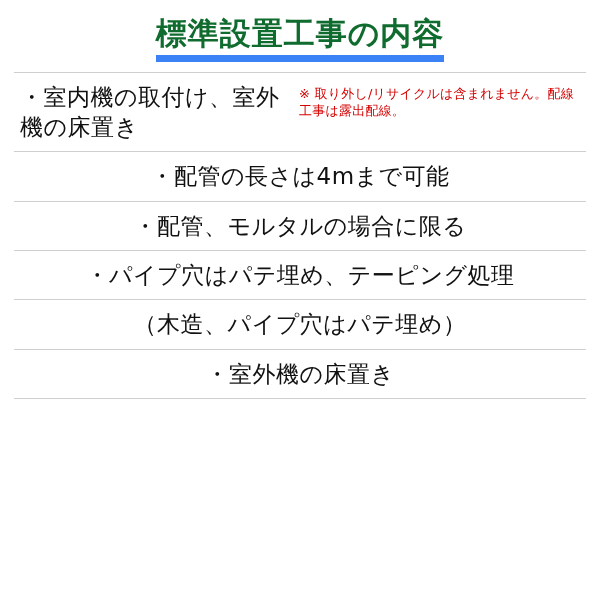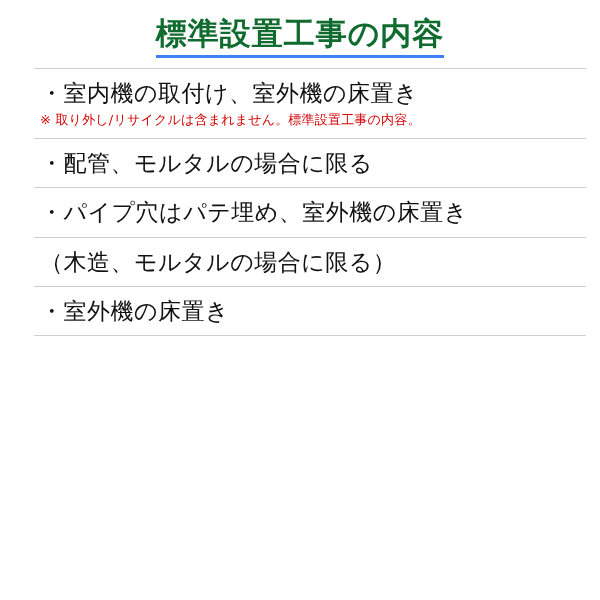--- a/index.html
+++ b/index.html
@@ -26,36 +26,35 @@
     padding-top: 16px;
     padding-bottom: 10px;
     text-align: center;
   }
   .title {
     display: inline-block;
     font-size: 31px;
     font-weight: bold;
     color: #0f6b2e;
     letter-spacing: 1px;
-    border-bottom: 3px solid #3b82f6;
+    border-bottom: 7px solid #3b82f6;
     padding-bottom: 3px;
     line-height: 1.15;
   }
   .list {
     display: flex;
     flex-direction: column;
     flex: 1;
   }
   .row {
     border-top: 1px solid #cfcfcf;
     padding: 9px 6px 9px 6px;
     display: flex;
-    flex-direction: column;
-    justify-content: space-between;
-    margin-left: 20px;
+    flex-direction: row;
+    justify-content: center;
   }
   .row.last {
     border-bottom: 1px solid #cfcfcf;
   }
   .row-main {
     font-size: 23px;
     color: #111111;
     line-height: 1.32;
     font-weight: normal;
     letter-spacing: 0.5px;
@@ -83,34 +82,37 @@
 <div class="page">
 
   <div class="title-wrap">
     <div class="title">標準設置工事の内容</div>
   </div>
 
   <div class="list">
 
     <div class="row">
       <div class="row-main">・室内機の取付け、室外機の床置き</div>
-      <div class="row-note">※ 取り外し/リサイクルは含まれません。標準設置工事の内容。</div>
+      <div class="row-note">※ 取り外し/リサイクルは含まれません。配線工事は露出配線。</div>
     </div>
 
+    <div class="row">
+      <div class="row-main">・配管の長さは4mまで可能</div>
+    </div>
 
     <div class="row">
       <div class="row-main">・配管、モルタルの場合に限る</div>
     </div>
 
     <div class="row">
-      <div class="row-main">・パイプ穴はパテ埋め、室外機の床置き</div>
+      <div class="row-main">・パイプ穴はパテ埋め、テーピング処理</div>
     </div>
 
     <div class="row">
-      <div class="row-line2">（木造、モルタルの場合に限る）</div>
+      <div class="row-line2">（木造、パイプ穴はパテ埋め）</div>
     </div>
 
     <div class="row last">
       <div class="row-main">・室外機の床置き</div>
     </div>
 
     <div class="spacer"></div>
 
   </div>
 </div>

